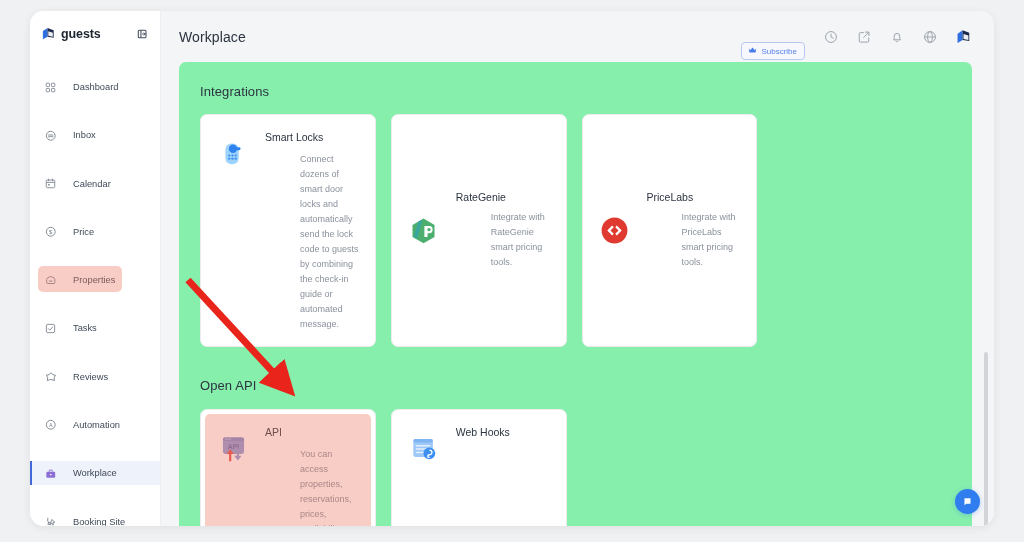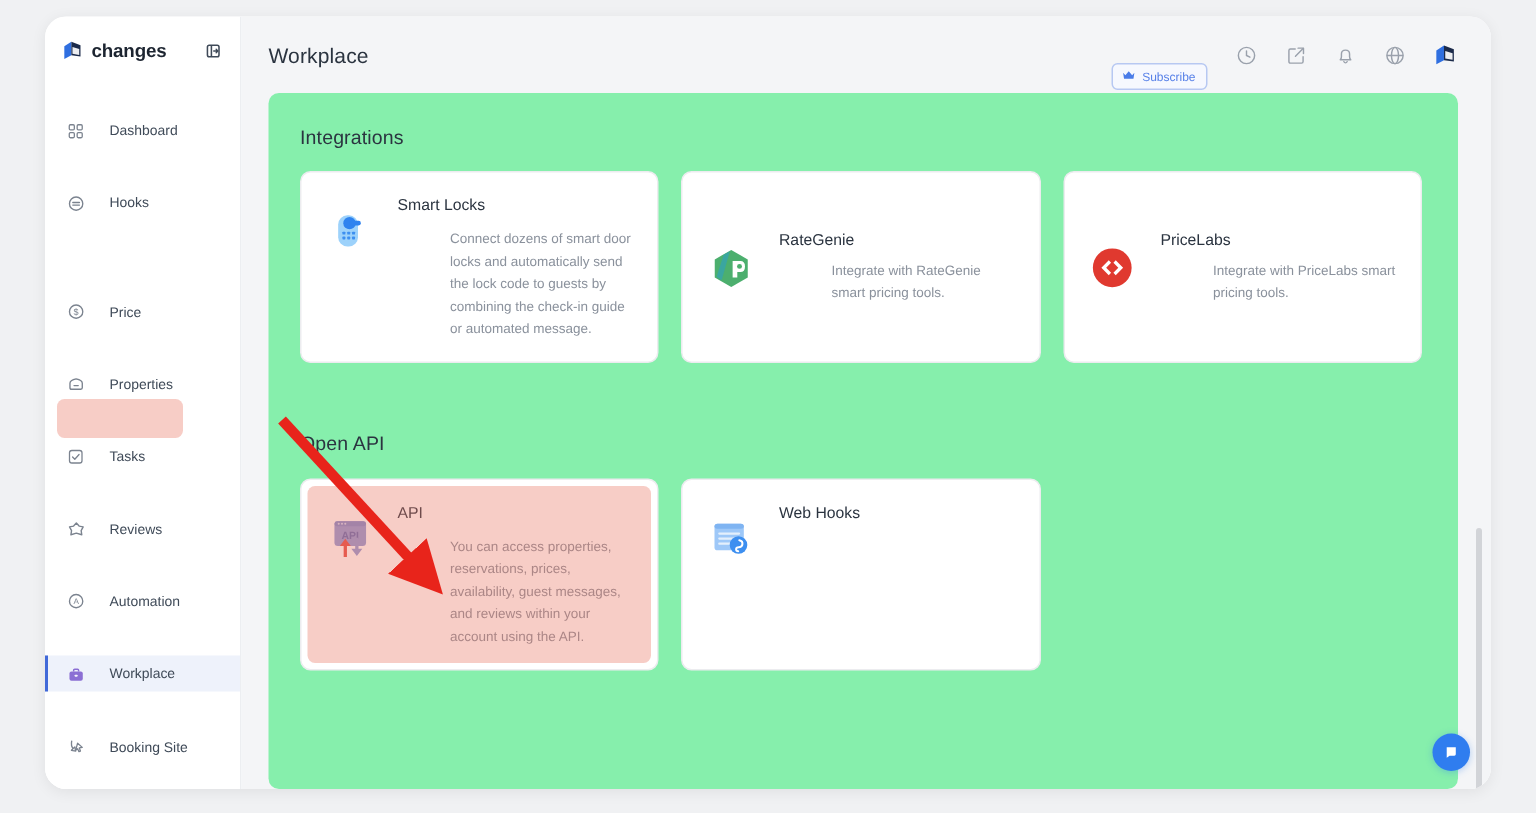--- a/index.html
+++ b/index.html
@@ -150,21 +150,21 @@
   .section-title {
     font-size: 13px;
     color: #2b3440;
     margin-bottom: 15px;
     letter-spacing: 0.1px;
   }
   .section-title.second { margin-top: 31px; margin-bottom: 16px; }
 
   .card-grid {
     display: grid;
-    grid-template-columns: 1fr 1fr 1fr;
+    grid-template-columns: 1fr 1fr 1fr 1fr;
     gap: 15px;
   }
   .int-card {
     border: 1px solid #ececef;
     border-radius: 7px;
     padding: 14px 16px 14px 14px;
     display: flex;
     gap: 14px;
     align-items: flex-start;
     background: #fff;
@@ -251,21 +251,21 @@
   <div class="sidebar">
 
     <div class="brand-row">
       <span class="brand-logo">
         <svg viewBox="0 0 16 16" width="15" height="15">
           <path d="M2 5.2 L7 2 L7 11.5 L2 14.2 Z" fill="#2f6fe0"></path>
           <path d="M7 2 L13.5 4.4 L13.5 12.4 L7 11.5 Z" fill="#1b2a4a"></path>
           <path d="M7.8 5.6 L12.6 7.1 L12.6 11.4 L7.8 10.5 Z" fill="#ffffff" opacity="0.92"></path>
         </svg>
       </span>
-      <span class="brand-name">changes</span>
+      <span class="brand-name">guests</span>
       <span class="collapse-btn">
         <svg viewBox="0 0 14 14" width="12" height="12">
           <rect x="1.5" y="2.5" width="9" height="9" rx="1.4" fill="none" stroke="#3f4a58" stroke-width="1.2"></rect>
           <line x1="4.6" y1="2.8" x2="4.6" y2="11.2" stroke="#3f4a58" stroke-width="1.2"></line>
           <path d="M6.4 7 L9.6 7 M8.3 5.7 L9.6 7 L8.3 8.3" stroke="#3f4a58" stroke-width="1.1" fill="none" stroke-linecap="round" stroke-linejoin="round"></path>
         </svg>
       </span>
     </div>
 
     <div class="nav">
@@ -284,24 +284,36 @@
       <div class="nav-spacer"></div>
 
       <div class="nav-item">
         <span class="ico">
           <svg viewBox="0 0 14 14" width="11.5" height="11.5">
             <circle cx="7" cy="7" r="5.4" fill="none" stroke="#7b838f" stroke-width="1.1"></circle>
             <line x1="4.3" y1="6.1" x2="9.7" y2="6.1" stroke="#7b838f" stroke-width="1.1" stroke-linecap="round"></line>
             <line x1="4.3" y1="8.2" x2="9.7" y2="8.2" stroke="#7b838f" stroke-width="1.1" stroke-linecap="round"></line>
           </svg>
         </span>
-        <span class="label">Hooks</span>
-      </div>
-      <div class="nav-spacer"></div>
-
+        <span class="label">Inbox</span>
+      </div>
+      <div class="nav-spacer"></div>
+
+      <div class="nav-item">
+        <span class="ico">
+          <svg viewBox="0 0 14 14" width="11" height="11">
+            <rect x="1.6" y="2.6" width="10.8" height="9.8" rx="1.5" fill="none" stroke="#7b838f" stroke-width="1.1"></rect>
+            <line x1="1.6" y1="5.6" x2="12.4" y2="5.6" stroke="#7b838f" stroke-width="1.1"></line>
+            <line x1="4.4" y1="1.4" x2="4.4" y2="3.6" stroke="#7b838f" stroke-width="1.1" stroke-linecap="round"></line>
+            <line x1="9.6" y1="1.4" x2="9.6" y2="3.6" stroke="#7b838f" stroke-width="1.1" stroke-linecap="round"></line>
+            <rect x="4" y="7.6" width="2" height="2" rx="0.4" fill="#7b838f"></rect>
+          </svg>
+        </span>
+        <span class="label">Calendar</span>
+      </div>
       <div class="nav-spacer"></div>
 
       <div class="nav-item">
         <span class="ico">
           <svg viewBox="0 0 14 14" width="11.5" height="11.5">
             <circle cx="7" cy="7" r="5.4" fill="none" stroke="#7b838f" stroke-width="1.1"></circle>
             <text x="7" y="9.9" font-size="7.4" font-family="Liberation Sans, sans-serif" fill="#7b838f" text-anchor="middle">$</text>
           </svg>
         </span>
         <span class="label">Price</span>

